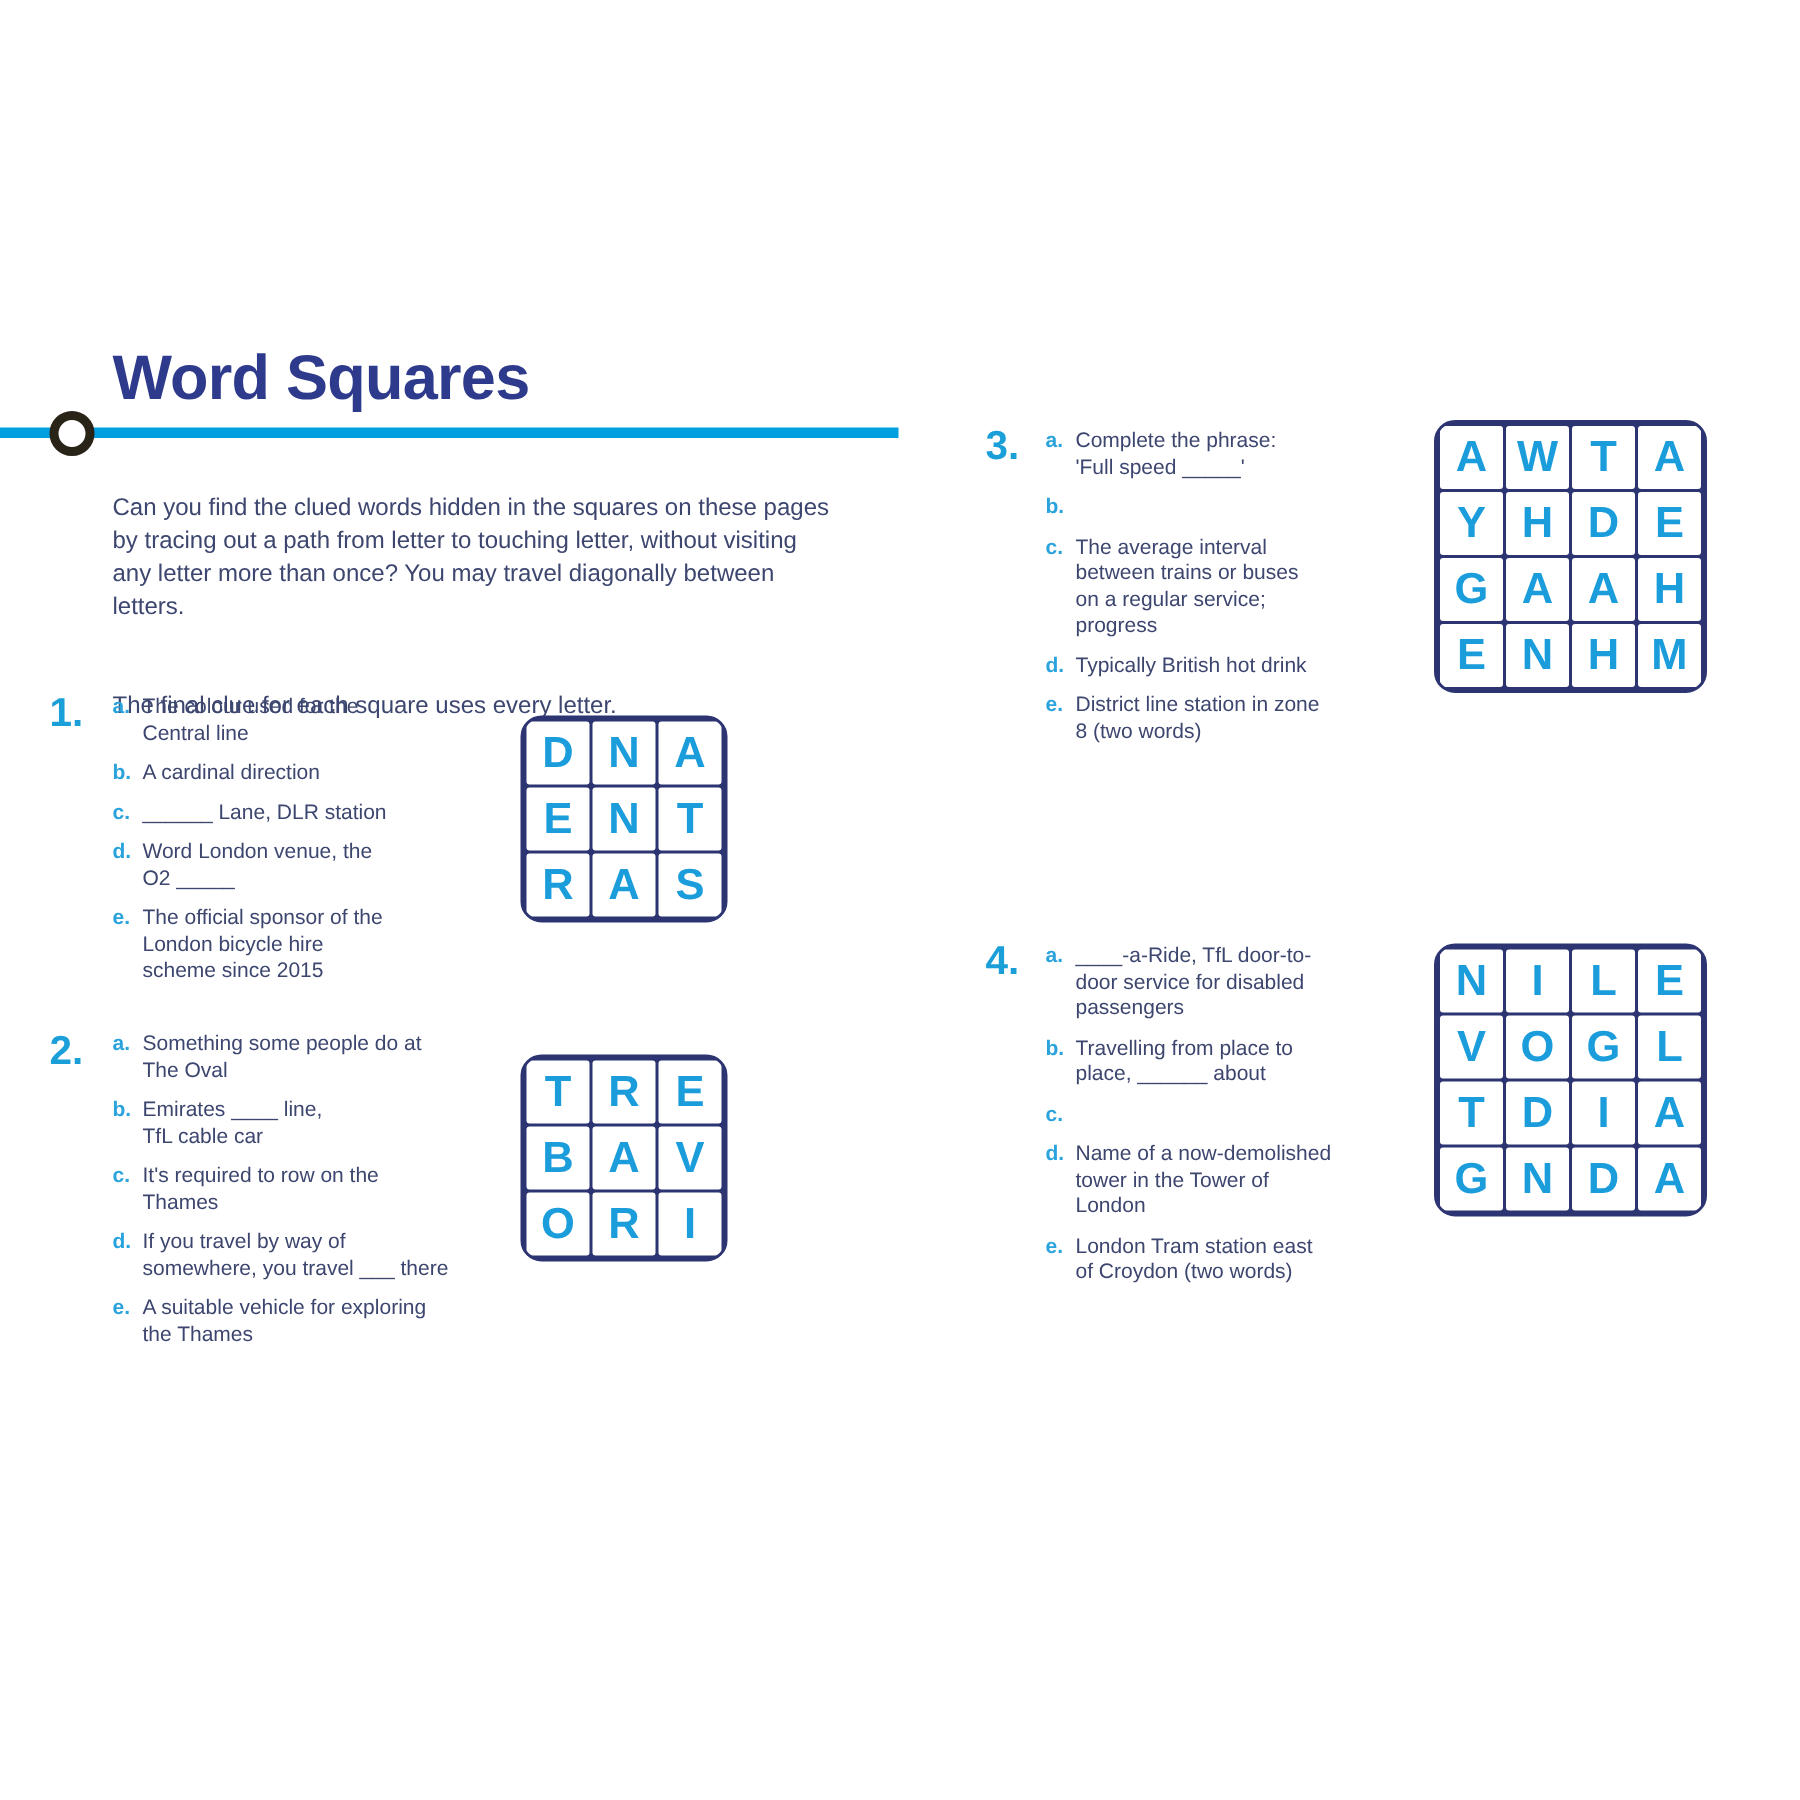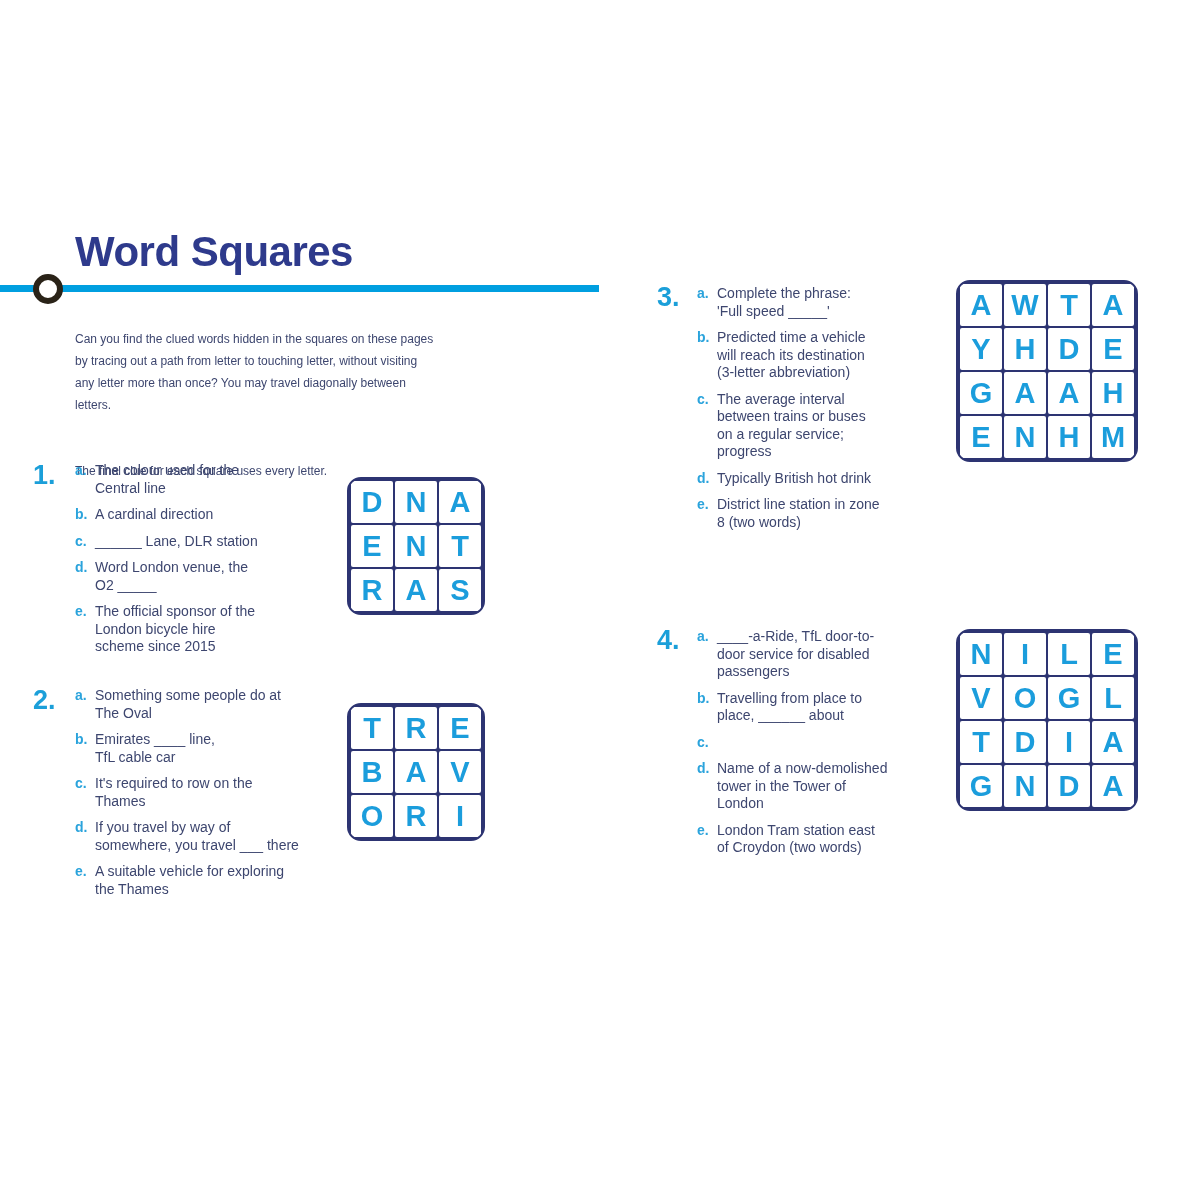--- a/index.html
+++ b/index.html
@@ -26,21 +26,21 @@
     border-radius: 50%; z-index: 3;
     display: flex; align-items: center; justify-content: center;
   }
   .header-ring {
     left: 33px; top: 274px; width: 30px; height: 30px;
     border: 6px solid #2a2318;
   }
   
   .intro {
     position: absolute; left: 75px; top: 306px; width: 520px;
-    color: #3d466f; font-size: 12px; line-height: 22px;
+    color: #3d466f; font-size: 16px; line-height: 22px;
     white-space: pre-line;
   }
   .intro p + p { margin-top: 22px; }
   .intro p { white-space: pre-line; }
   
   .puzzle-number {
     position: absolute;
     font-size: 27px; font-weight: bold; color: #1b9fd9;
   }
   .clue-list { position: absolute; }
@@ -202,23 +202,20 @@
 
   <div class="puzzle-number num-3">3.</div>
   <div class="clue-list clue-list-3">
     <div class="clue">
       <span class="clue-letter">a.</span>
       <span class="clue-text">Complete the phrase:
 'Full speed _____'</span>
     </div>
     <div class="clue">
       <span class="clue-letter">b.</span>
-      <span class="clue-text">Predicted time a vehicle
-will reach its destination
-(3-letter abbreviation)</span>
     </div>
     <div class="clue">
       <span class="clue-letter">c.</span>
       <span class="clue-text">The average interval
 between trains or buses
 on a regular service;
 progress</span>
     </div>
     <div class="clue">
       <span class="clue-letter">d.</span>

